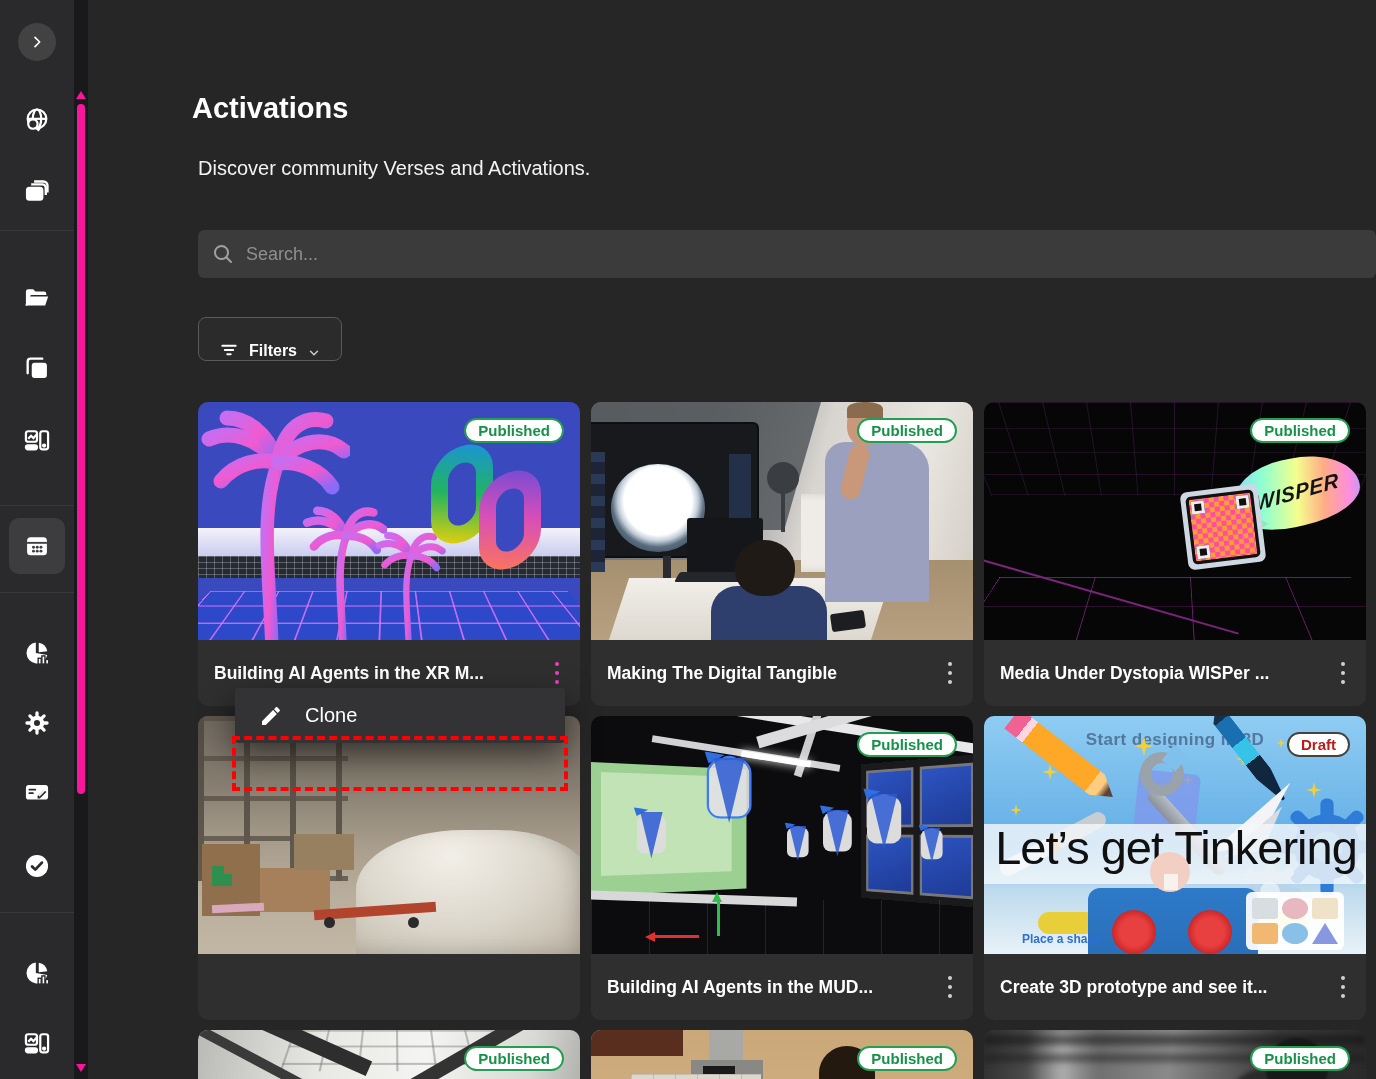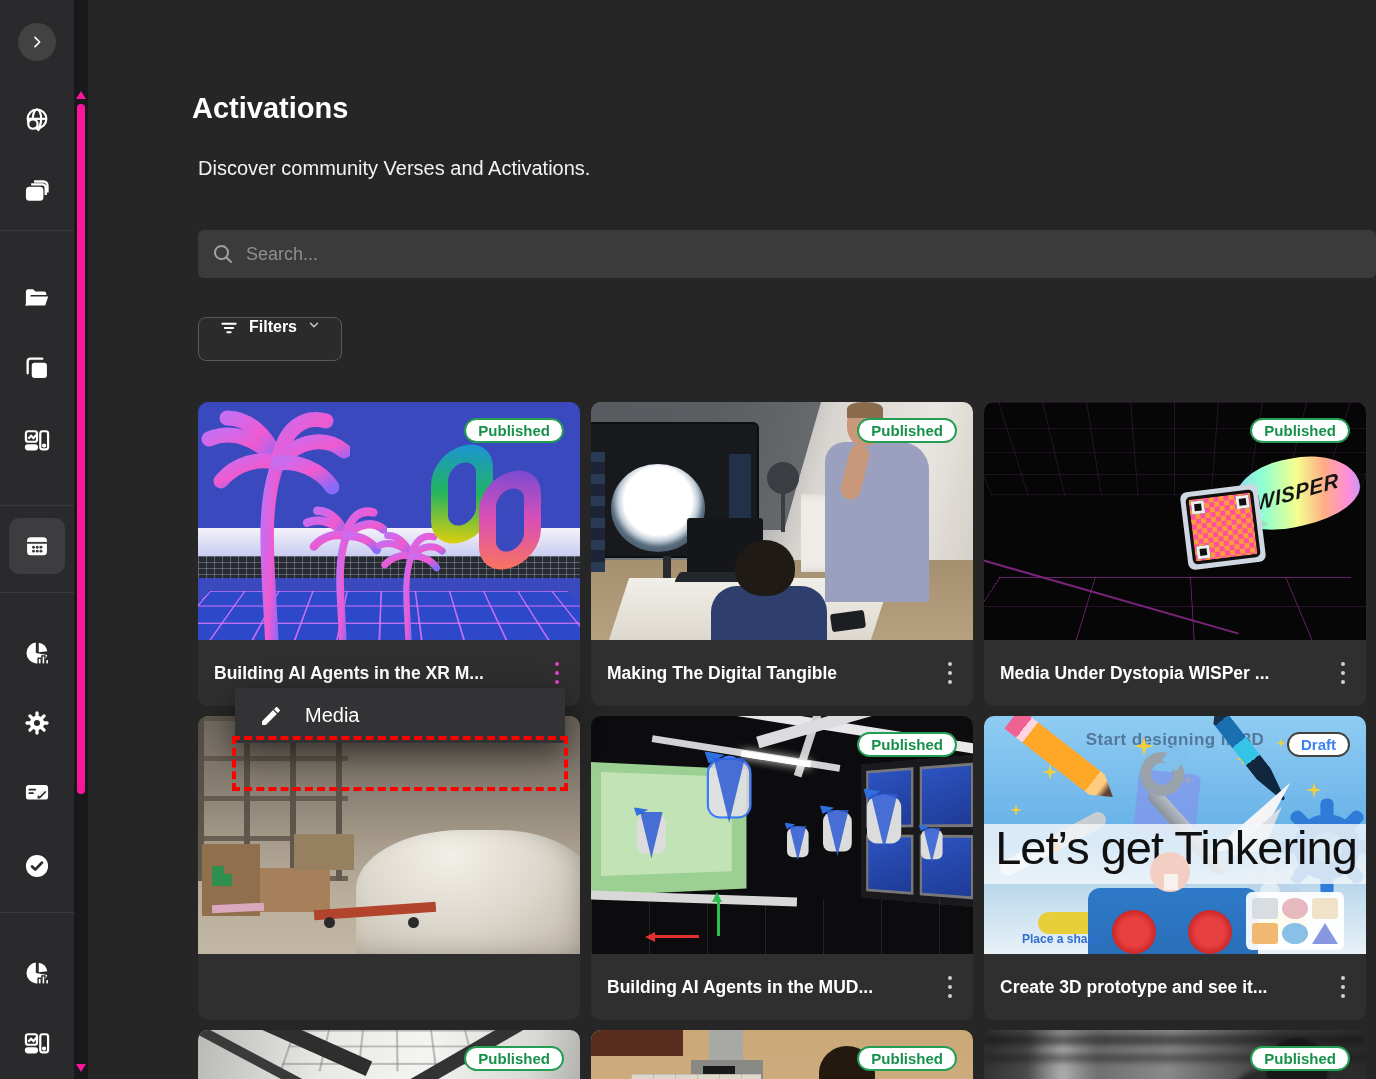--- a/index.html
+++ b/index.html
@@ -30,35 +30,35 @@
   .sub { position:absolute; left:198px; top:157px; font-size:20px; color:#f2f2f2; }
 
   .searchbar { position:absolute; left:198px; top:230px; width:1178px; height:48px; background:#3b3b3b;
     border-radius:6px; }
   .searchbar svg { position:absolute; left:13px; top:12px; }
   .searchbar input { position:absolute; left:48px; top:0; width:1100px; height:48px; background:transparent;
     border:none; outline:none; color:#dddddd; font-size:18px; font-family:"Liberation Sans",sans-serif; }
   .searchbar input::placeholder { color:#8f8f8f; }
 
   .filters { position:absolute; left:198px; top:317px; width:144px; height:44px; background:#2b2b2b;
-    border:1px solid #5a5a5a; border-radius:8px; display:flex; align-items:flex-start; justify-content:center;
+    border:1px solid #5a5a5a; border-radius:8px; display:flex; align-items:flex-end; justify-content:center;
     gap:10px; color:#ffffff; cursor:pointer; }
   .filters .flabel { font-size:16px; font-weight:bold; }
 
   
   .card { position:absolute; width:382px; height:304px; border-radius:10px; overflow:hidden; background:#2f2f2f; cursor:pointer; }
   .art { position:relative; width:382px; height:238px; overflow:hidden; }
   .bar { height:66px; display:flex; align-items:center; padding:0 12px 0 16px; background:#2f2f2f; }
   .ctitle { flex:1; font-size:17.5px; font-weight:bold; color:#ffffff; white-space:nowrap; overflow:hidden; }
   .kebab { width:22px; height:34px; display:flex; flex-direction:column; align-items:center; justify-content:center; cursor:pointer; }
   .kebab i { width:4px; height:4px; border-radius:50%; background:#d0d0d0; margin:2.5px 0; }
   .kebab.pink i { background:#ee3ec8; }
   .badge { position:absolute; top:16px; right:16px; background:#ffffff; border:2px solid #249e53; color:#17914a;
     border-radius:999px; padding:2px 12px; font-size:15px; font-weight:bold; z-index:5; }
-  .badge.draft { border-color:#434340; color:#3b82f6; }
+  .badge.draft { border-color:#434340; color:#b91c1c; }
 
   .c1 { left:198px;  top:402px; }
   .c2 { left:591px;  top:402px; }
   .c3 { left:984px;  top:402px; }
   .c4 { left:198px;  top:716px; }
   .c5 { left:591px;  top:716px; }
   .c6 { left:984px;  top:716px; }
   .c7 { left:198px;  top:1030px; }
   .c8 { left:591px;  top:1030px; }
   .c9 { left:984px;  top:1030px; }
@@ -734,18 +734,18 @@
       <span class="badge">Published</span>
     </div>
 
   </div>
 
   <div class="menu">
     <div class="mi">
       <svg viewBox="0 0 24 24" fill="#fff">
         <path d="M3 17.2V21h3.8L17.9 9.9l-3.8-3.8L3 17.2zM20.7 7.1c.4-.4.4-1 0-1.4l-2.4-2.4c-.4-.4-1-.4-1.4 0l-1.9 1.9 3.8 3.8 1.9-1.9z"></path>
       </svg>
-      <span>Media</span>
+      <span>Clone</span>
     </div>
     <div class="annot"></div>
   </div>
 
 </div>
 
 </body></html>

